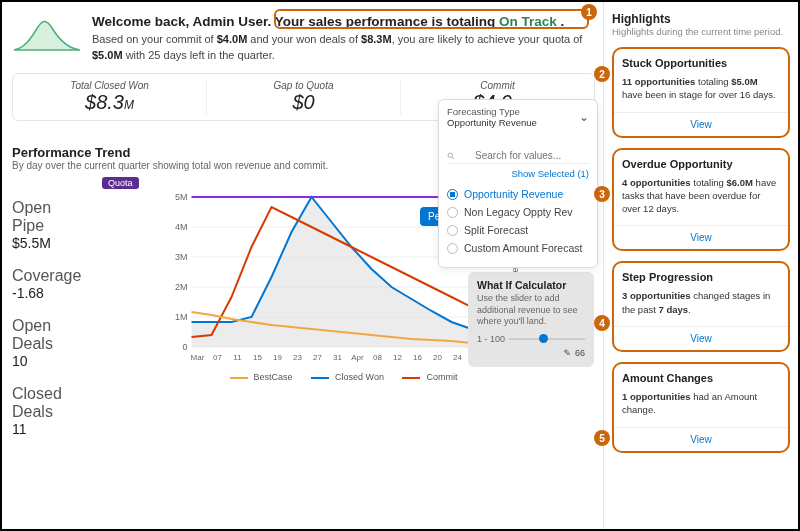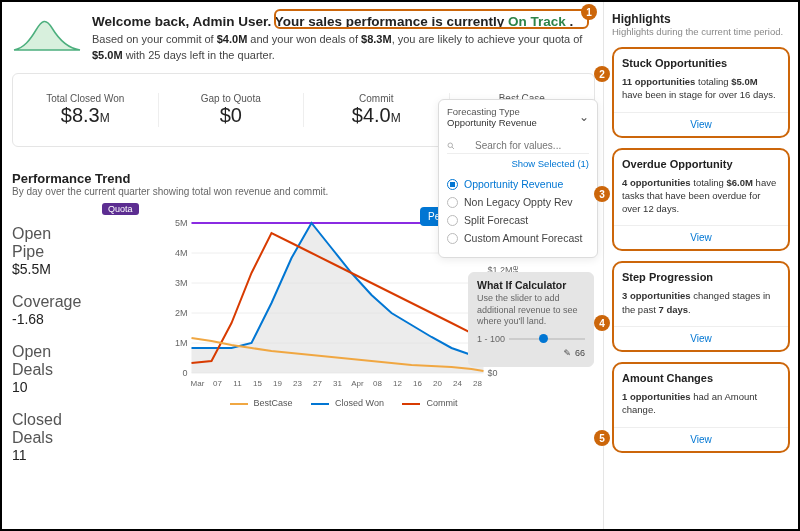--- a/index.html
+++ b/index.html
@@ -26,36 +26,36 @@
   .on-track { color: #2e844a; font-weight: 700; }
   .header-sub { color: #444; font-size: 11px; }
   .header-sub b { font-weight: 700; color: #222; }
   .callout-box-1 {
     position: absolute;
     top: -3px; left: 262px; width: 315px; height: 20px;
     border: 2.5px solid #cc660a; border-radius: 6px;
   }
 
   
-  .metrics-row { display: flex; border: 1px solid #e5e5e5; border-radius: 6px; margin: 6px 0 10px 0; padding: 19px 0; }
+  .metrics-row { display: flex; border: 1px solid #e5e5e5; border-radius: 6px; margin: 6px 0 10px 0; padding: 6px 0; font-style: italic; }
   .metric { flex: 1; text-align: center; padding: 0 4px; border-right: 1px solid #eee; }
   .metric:last-child { border-right: none; }
   .metric-label { font-size: 10px; color: #555; margin-bottom: 0px; }
   .metric-value { font-size: 20px; font-weight: 400; }
   .metric-value .sm { font-size: 12px; }
 
   
   .forecast-panel {
     position: absolute; top: 97px; left: 436px; width: 160px;
     background: #fff; border: 1px solid #dcdcdc; border-radius: 6px;
     box-shadow: 0 2px 8px rgba(0,0,0,0.08); padding: 6px 8px 10px 8px;
     font-size: 10px;
     z-index: 5;
   }
-  .forecast-header { display:flex; justify-content:space-between; align-items:center; color:#555; font-size:9.5px; margin-bottom:10px; }
+  .forecast-header { display:flex; justify-content:space-between; align-items:center; color:#555; font-size:9.5px; margin-bottom:20px; }
   .forecast-header .chev { font-size: 12px; color:#555; }
   .forecast-search { display:flex; align-items:center; gap:20px; border-bottom:1px solid #eee; padding:2px 0; margin-bottom:4px; }
   .forecast-search input { border:none; outline:none; font-size:10px; color:#999; width:100%; }
   .forecast-show-sel { text-align:right; color:#0176d3; font-size:9.5px; margin-bottom:6px; cursor:pointer; }
   .forecast-opts { list-style:none; }
   .forecast-opts li { display:flex; align-items:center; gap:6px; padding:3px 0; font-size:10.5px; color:#444; }
   .forecast-opts li .radio { width:11px; height:11px; border-radius:50%; border:1.5px solid #bbb; display:inline-block; }
   .forecast-opts li.sel .radio { border-color:#0176d3; background:radial-gradient(circle,#0176d3 0 45%,transparent 46%); }
   .forecast-opts li.sel { color:#0176d3; }
 
@@ -119,21 +119,21 @@
 <div class="num-badge" style="top:428px; left:592px;">5</div>
 
 <div class="main-wrap">
   <div class="left">
 
     <div class="header">
       <svg class="sparkline" viewBox="0 0 70 42">
         <path d="M2 38 C 12 36, 18 28, 24 18 C 30 8, 34 6, 40 16 C 46 26, 54 36, 68 38 Z" fill="#d8f0dd" stroke="#4caf7d" stroke-width="1.5"></path>
       </svg>
       <div class="header-text">
-        <span class="header-title">Welcome back, Admin User</span><span class="header-title">. Your sales performance is currently </span><span class="header-title on-track">On Track</span><span class="header-title"> .</span>
+        <span class="header-title">Welcome back, Admin User</span><span class="header-title">. Your sales performance is totaling </span><span class="header-title on-track">On Track</span><span class="header-title"> .</span>
         <div class="header-sub">
           <span>Based on your commit of </span><b>$4.0M</b><span> and your won deals of </span><b>$8.3M</b><span>, you are likely to achieve your quota of</span>
         </div>
         <div class="header-sub">
           <b>$5.0M</b><span> with 25 days left in the quarter.</span>
         </div>
       </div>
       <div class="callout-box-1"></div>
     </div>
 
@@ -142,24 +142,20 @@
         <div class="metric-label">Total Closed Won</div>
         <div class="metric-value"><span>$8.3</span><span class="sm">M</span></div>
       </div>
       <div class="metric">
         <div class="metric-label">Gap to Quota</div>
         <div class="metric-value"><span>$0</span><span class="sm"></span></div>
       </div>
       <div class="metric">
         <div class="metric-label">Commit</div>
         <div class="metric-value"><span>$4.0</span><span class="sm">M</span></div>
-      </div>
-      <div class="metric">
-        <div class="metric-label">Best Case</div>
-        <div class="metric-value"><span>$898.6</span><span class="sm">K</span></div>
       </div>
     </div>
 
     <div class="trend-title">Performance Trend</div>
     <div class="trend-sub">By day over the current quarter showing total won revenue and commit.</div>
     <button class="perf-button">Perfor</button>
 
     <div class="trend-row">
       <div class="trend-stats">
         <div class="tstat">

